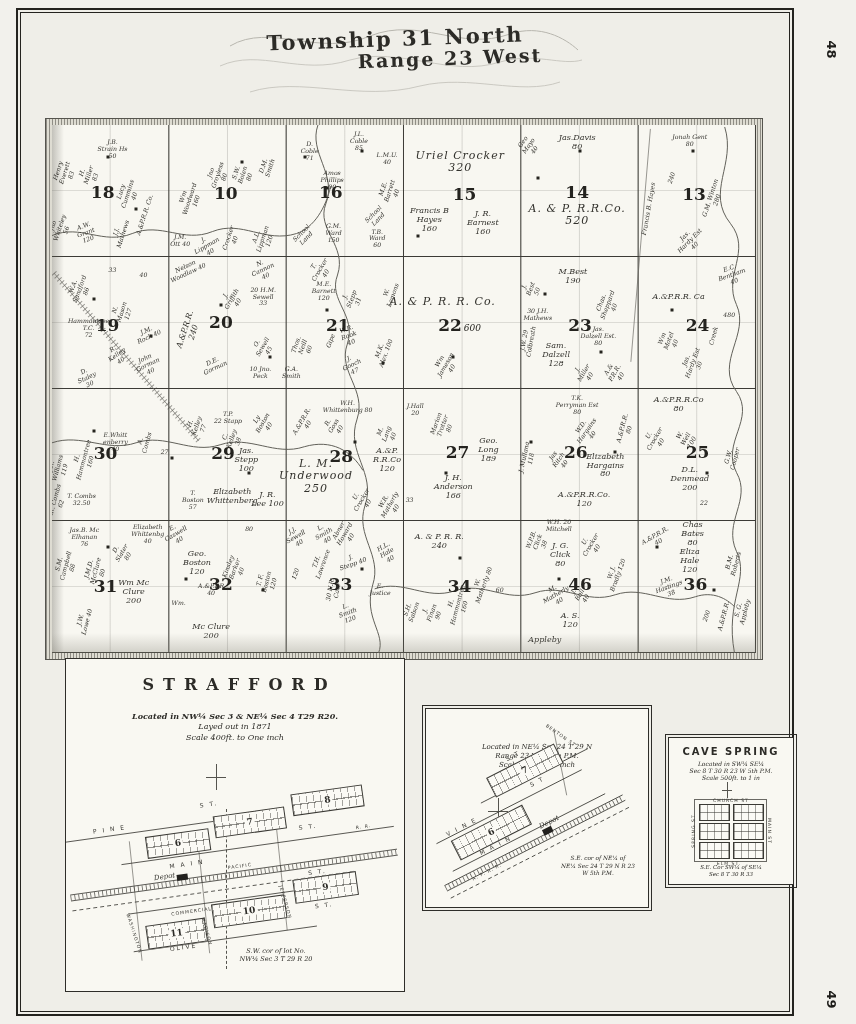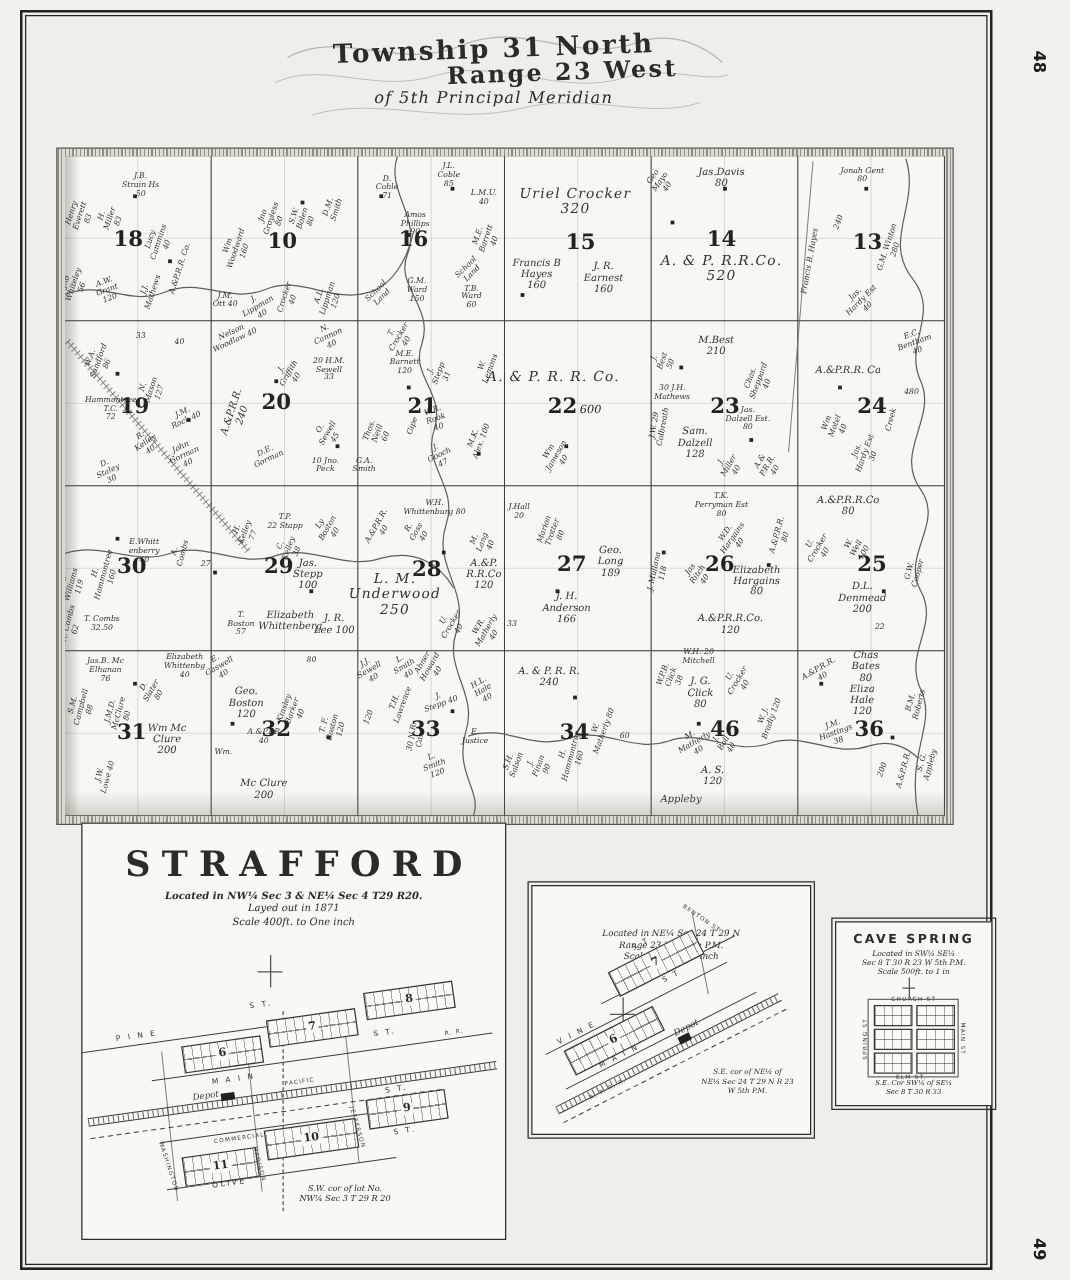--- a/index.html
+++ b/index.html
@@ -83,21 +83,20 @@
   <div class="frame"></div>
 
   <div class="title-block">
     <svg class="flourish" width="380" height="90" viewBox="0 0 380 90">
       <path d="M20,28 C60,4 110,40 160,18 C210,-2 250,34 300,16 C330,6 355,20 368,32" stroke="#8a887f" stroke-width="1" fill="none"></path>
       <path d="M10,48 C50,30 90,58 140,42 C190,28 240,60 290,44 C325,34 352,48 372,42" stroke="#9a988f" stroke-width="0.8" fill="none"></path>
       <path d="M40,74 C90,58 150,84 210,68 C260,56 310,78 350,64" stroke="#9a988f" stroke-width="0.8" fill="none"></path>
     </svg>
     <div class="t1">Township 31 North</div>
     <div class="t2">Range 23 West</div>
-    <div class="t3">of 5th Principal Meridian</div>
   </div>
 
   <div class="map-frame">
     <div class="map-inner" id="map">
       <svg class="creeks" viewBox="0 0 720 535" preserveAspectRatio="none">
         <path class="ck" d="M688,2 C700,40 668,68 694,100 C716,128 686,152 700,182 C714,212 678,240 700,270 C720,298 684,322 700,352 C716,380 686,402 700,432 C714,460 688,482 698,535"></path>
         <path class="ck" d="M272,0 C262,28 292,50 280,80 C270,106 302,122 292,152 C282,178 312,192 302,222 C292,250 322,268 312,298 C300,332 332,352 320,386 C310,416 338,436 328,466 C318,500 342,515 334,535"></path>
         <path class="ck" d="M0,112 C30,100 52,122 82,110 C112,98 134,120 164,108 C194,96 218,120 250,110 C268,104 280,84 285,62"></path>
         <path class="ck" d="M0,322 C30,312 56,332 86,322 C116,312 142,334 172,324 C202,314 228,336 258,326 C286,318 306,330 318,350"></path>
         <path class="ck" d="M330,470 C360,460 382,482 412,472 C442,462 464,484 494,474 C524,464 546,486 576,476 C606,466 628,488 658,478 C676,472 690,480 698,488"></path>
@@ -259,21 +258,21 @@
 47</div>
         <div class="lbl s1" style="left: 47%; top: 43%; transform: translate(-50%, -50%) rotate(-70deg);">M.K.
 Alex. 100</div>
         <div class="lbl s1" style="left: 34%; top: 47%; transform: translate(-50%, -50%) rotate(0deg);">G.A.
 Smith</div>
         <div class="lbl s3" style="left: 55.5%; top: 33.5%; transform: translate(-50%, -50%) rotate(0deg);">A. &amp; P. R. R. Co.</div>
         <div class="lbl s1" style="left: 56%; top: 45.5%; transform: translate(-50%, -50%) rotate(-60deg);">Wm
 Jameson
 40</div>
         <div class="lbl s2" style="left: 74%; top: 28.8%; transform: translate(-50%, -50%) rotate(0deg);">M.Best
-210</div>
+190</div>
         <div class="lbl s1" style="left: 68%; top: 31%; transform: translate(-50%, -50%) rotate(-70deg);">J.
 Best
 50</div>
         <div class="lbl s1" style="left: 69%; top: 36%; transform: translate(-50%, -50%) rotate(0deg);">30 J.H.
 Mathews</div>
         <div class="lbl s1" style="left: 79%; top: 34%; transform: translate(-50%, -50%) rotate(-70deg);">Chas.
 Sheppard
 40</div>
         <div class="lbl s1" style="left: 67.6%; top: 41%; transform: translate(-50%, -50%) rotate(-80deg);">J.W. 29
 Colbreath</div>
@@ -574,21 +573,21 @@
         <div class="house" style="left: 30%; top: 88%;"></div>
         <div class="house" style="left: 44%; top: 84%;"></div>
         <div class="house" style="left: 58%; top: 82%;"></div>
         <div class="house" style="left: 72%; top: 86%;"></div>
         <div class="house" style="left: 86%; top: 80%;"></div>
         <div class="house" style="left: 94%; top: 88%;"></div>
       </div>
   </div>
 
   <div class="inset" id="strafford" style="left:65px;top:658px;width:338px;height:332px;">
-    <div class="inset-title" style="top:16px;font-size:28px;letter-spacing:9px;padding-left:9px;">STRAFFORD</div>
+    <div class="inset-title" style="top:16px;font-size:16px;letter-spacing:9px;padding-left:9px;">STRAFFORD</div>
     <div class="cap" style="top:52px;font-size:8px;font-weight:bold;">Located in NW¼ Sec 3 &amp; NE¼ Sec 4 T29 R20.</div>
     <div class="cap" style="top:63px;font-size:8px;">Layed out in 1871</div>
     <div class="cap" style="top:74px;font-size:8px;">Scale 400ft. to One inch</div>
     <div class="compass" style="left:150px;top:118px;"></div>
     <div class="secline" style="left:160px;top:150px;height:160px;"></div>
     <div class="group" id="strafford-group" style="left:4px;top:128px;width:330px;height:190px;transform:rotate(-8deg);">
       <svg class="gsvg" viewBox="0 0 330 190">
         <path class="ln" d="M0,32 L162,32"></path>
         <path class="ln" d="M55,62 L330,62"></path>
         <path class="rrln" d="M0,88 L330,88"></path>

